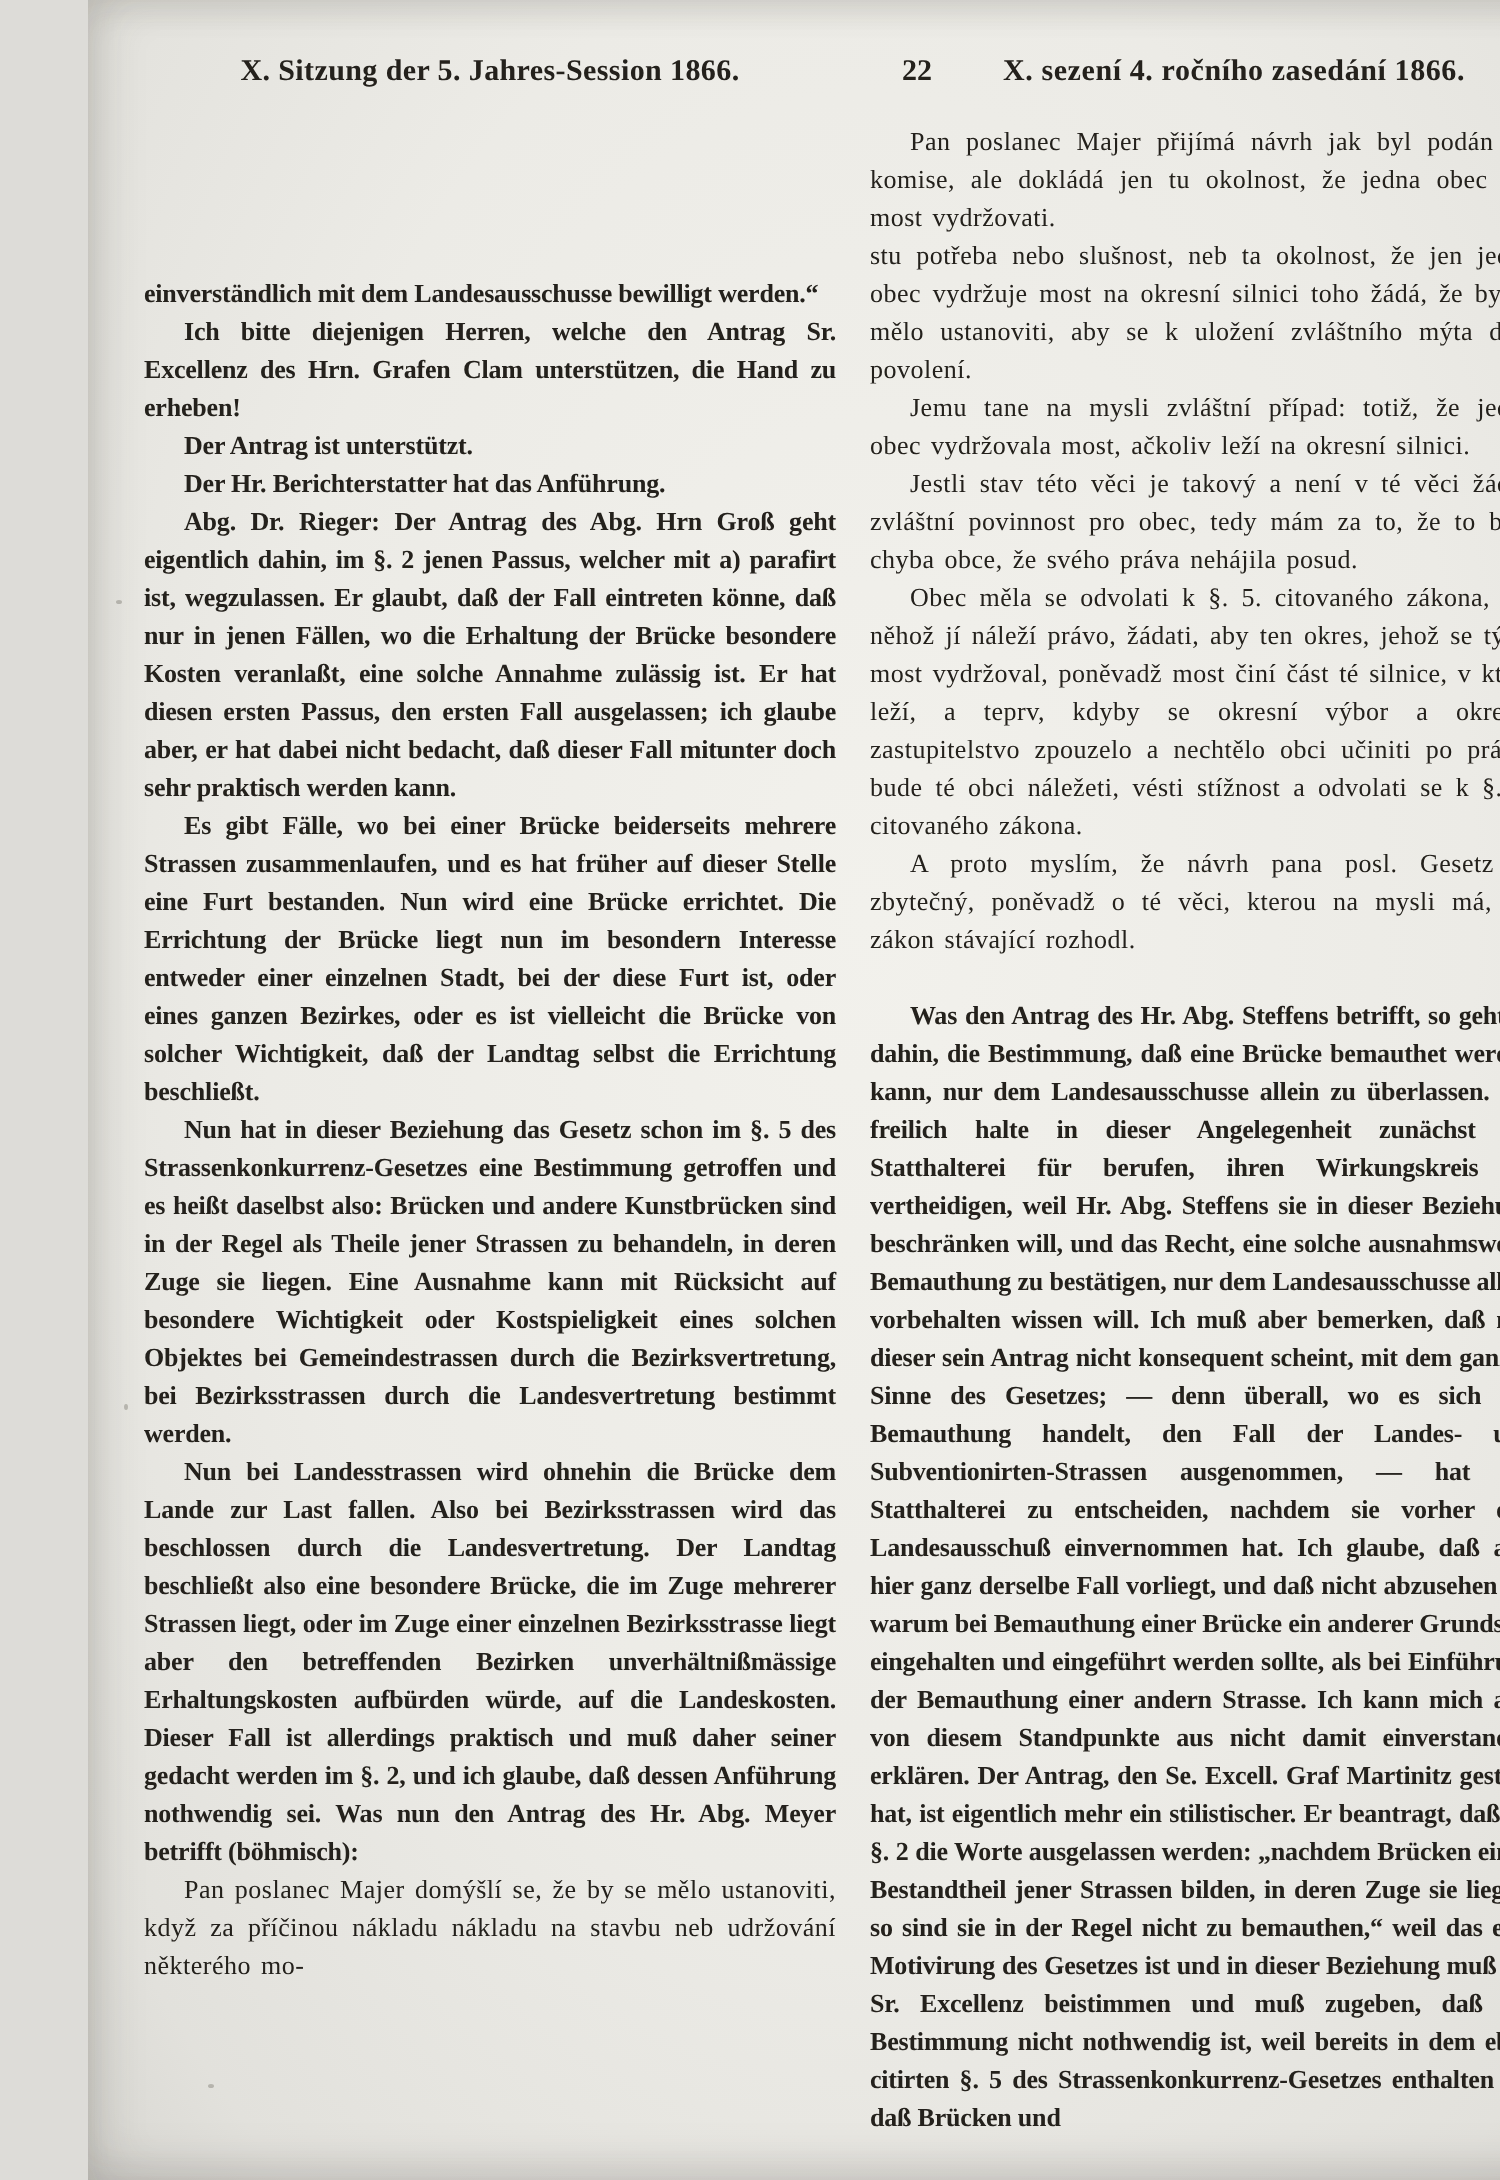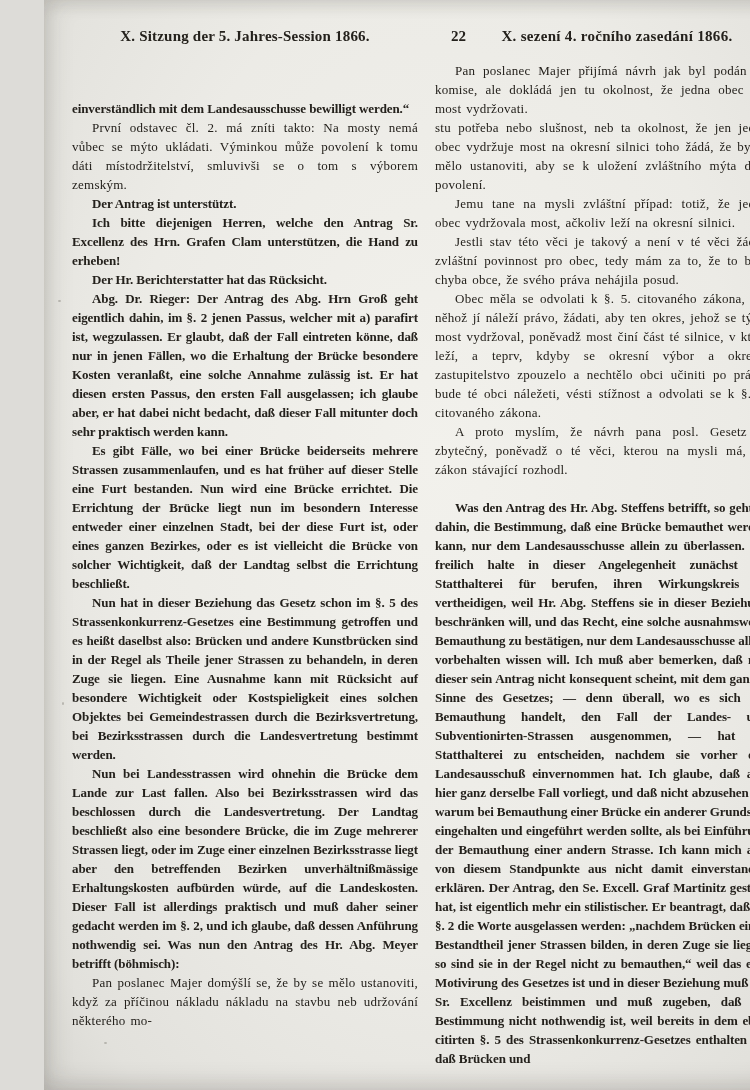--- a/index.html
+++ b/index.html
@@ -80,24 +80,23 @@
   <div class="header">
     <div class="h-left">X. Sitzung der 5. Jahres-Session 1866.</div>
     <div class="h-num">22</div>
     <div class="h-right">X. sezení 4. ročního zasedání 1866.</div>
   </div>
 
   <div class="columns">
 
     <div class="col-left">
       <p class="fraktur flush">einverständlich mit dem Landesausschusse bewilligt werden.“</p>
-      <p class="antiqua">První odstavec čl. 2. má zníti takto: Na mosty nemá vůbec se mýto ukládati. Výminkou může povolení k tomu dáti místodržitelství, smluvivši se o tom s výborem zemským.</p>
+      <p class="fraktur">Ich bitte diejenigen Herren, welche den Antrag Sr. Excellenz des Hrn. Grafen Clam unterstützen, die Hand zu erheben!</p>
       <p class="fraktur">Der Antrag ist unterstützt.</p>
-      <p class="fraktur">Ich bitte diejenigen Herren, welche den Antrag Sr. Excellenz des Hrn. Grafen Clam unterstützen, die Hand zu erheben!</p>
-      <p class="fraktur">Der Hr. Berichterstatter hat das Rücksicht.</p>
+      <p class="fraktur">Der Hr. Berichterstatter hat das Anführung.</p>
       <p class="fraktur">Abg. Dr. Rieger: Der Antrag des Abg. Hrn Groß geht eigentlich dahin, im §. 2 jenen Passus, welcher mit a) parafirt ist, wegzulassen. Er glaubt, daß der Fall eintreten könne, daß nur in jenen Fällen, wo die Erhaltung der Brücke besondere Kosten veranlaßt, eine solche Annahme zulässig ist. Er hat diesen ersten Passus, den ersten Fall ausgelassen; ich glaube aber, er hat dabei nicht bedacht, daß dieser Fall mitunter doch sehr praktisch werden kann.</p>
       <p class="fraktur">Es gibt Fälle, wo bei einer Brücke beiderseits mehrere Strassen zusammenlaufen, und es hat früher auf dieser Stelle eine Furt bestanden. Nun wird eine Brücke errichtet. Die Errichtung der Brücke liegt nun im besondern Interesse entweder einer einzelnen Stadt, bei der diese Furt ist, oder eines ganzen Bezirkes, oder es ist vielleicht die Brücke von solcher Wichtigkeit, daß der Landtag selbst die Errichtung beschließt.</p>
       <p class="fraktur">Nun hat in dieser Beziehung das Gesetz schon im §. 5 des Strassenkonkurrenz-Gesetzes eine Bestimmung getroffen und es heißt daselbst also: Brücken und andere Kunstbrücken sind in der Regel als Theile jener Strassen zu behandeln, in deren Zuge sie liegen. Eine Ausnahme kann mit Rücksicht auf besondere Wichtigkeit oder Kostspieligkeit eines solchen Objektes bei Gemeindestrassen durch die Bezirksvertretung, bei Bezirksstrassen durch die Landesvertretung bestimmt werden.</p>
       <p class="fraktur">Nun bei Landesstrassen wird ohnehin die Brücke dem Lande zur Last fallen. Also bei Bezirksstrassen wird das beschlossen durch die Landesvertretung. Der Landtag beschließt also eine besondere Brücke, die im Zuge mehrerer Strassen liegt, oder im Zuge einer einzelnen Bezirksstrasse liegt aber den betreffenden Bezirken unverhältnißmässige Erhaltungskosten aufbürden würde, auf die Landeskosten. Dieser Fall ist allerdings praktisch und muß daher seiner gedacht werden im §. 2, und ich glaube, daß dessen Anführung nothwendig sei. Was nun den Antrag des Hr. Abg. Meyer betrifft (böhmisch):</p>
       <p class="antiqua">Pan poslanec Majer domýšlí se, že by se mělo ustanoviti, když za příčinou nákladu nákladu na stavbu neb udržování některého mo-</p>
     </div>
 
     <div class="divider"></div>
 
     <div class="col-right">

